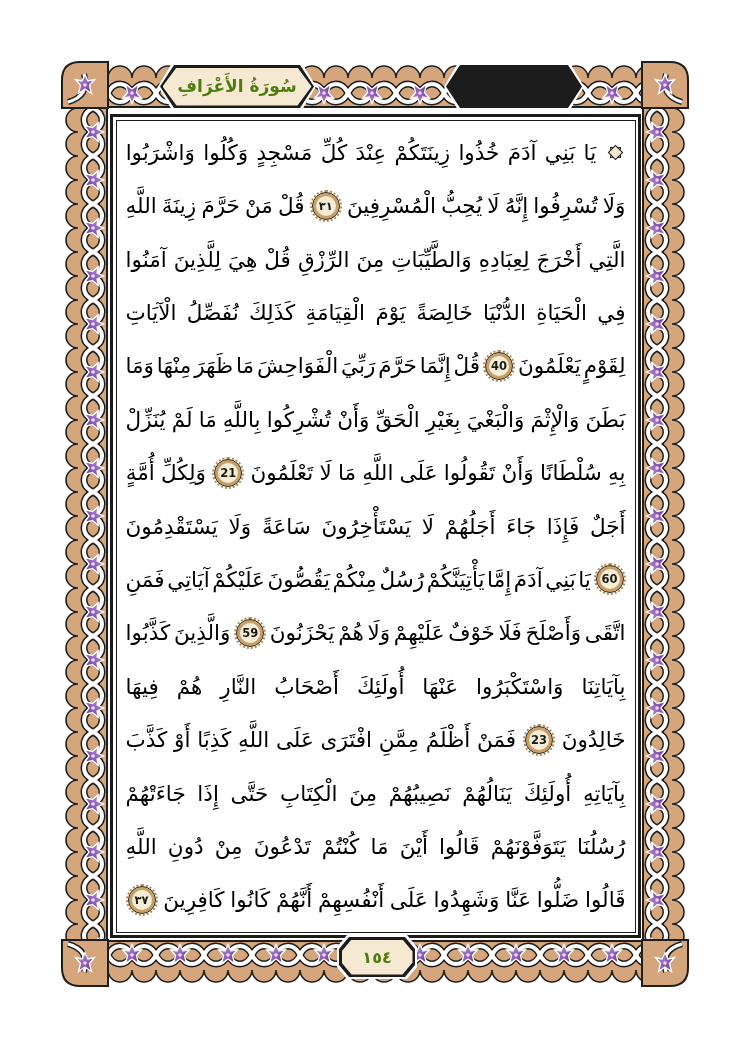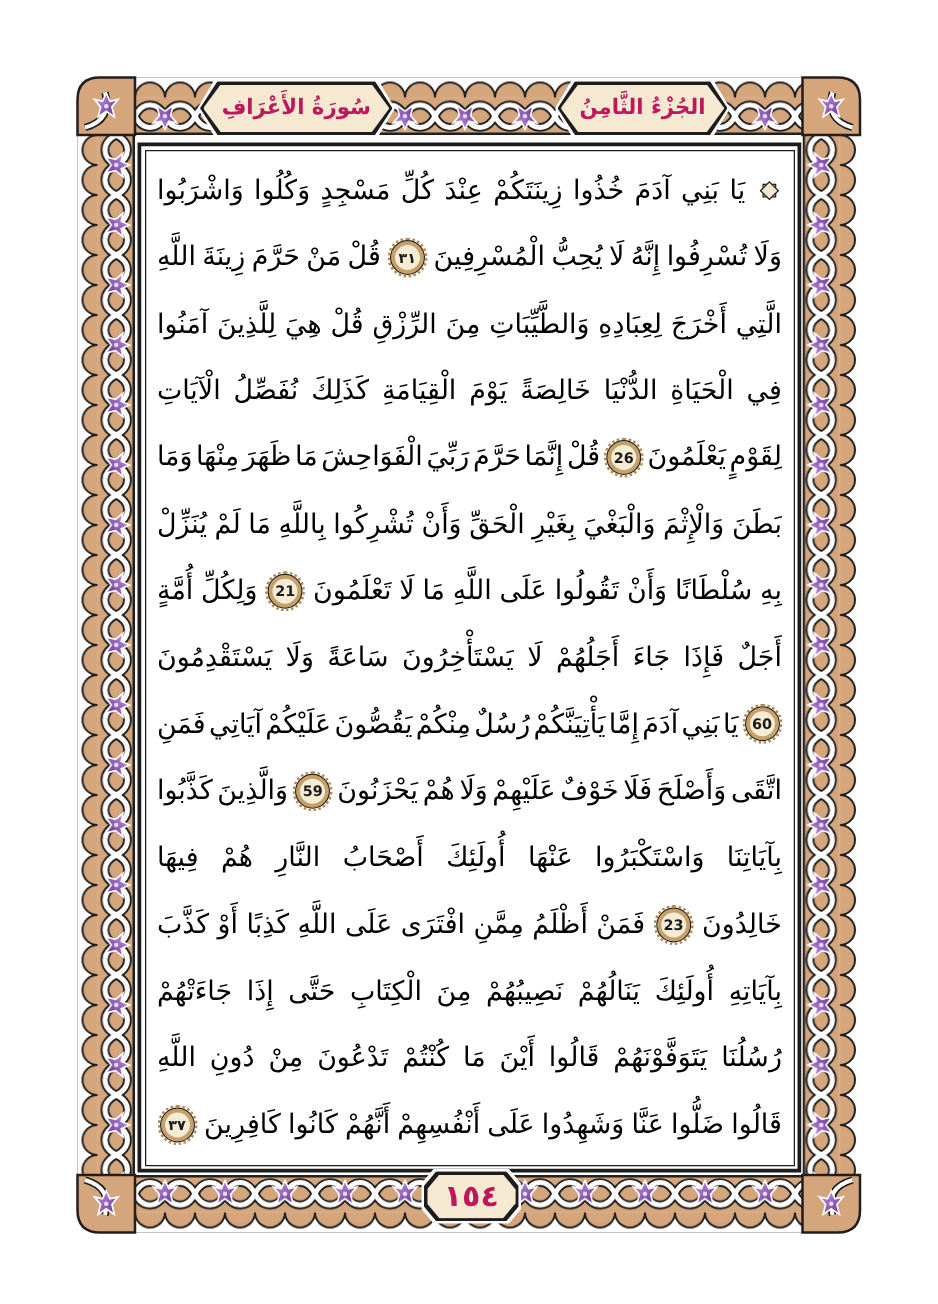--- a/index.html
+++ b/index.html
@@ -5,37 +5,37 @@
   html,body{margin:0;padding:0;background:#ffffff;}
   body{width:750px;height:1043px;overflow:hidden;font-family:"DejaVu Sans",sans-serif;}
   .page{position:relative;width:750px;height:1043px;background:#ffffff;}
   .border-svg{position:absolute;left:0;top:0;z-index:1;}
 
   
   .oct{position:absolute;z-index:3;}
   .oct .lw,.oct .lb,.oct .lc{position:absolute;}
   .oct .lw{inset:0;background:#ffffff;}
   .oct .lb{inset:2px;background:#1c1c1c;}
-  .oct .lc{inset:4.5px;background:#f6e9d2;display:flex;align-items:center;justify-content:center;flex-direction:column;color:#be185d;}
+  .oct .lc{inset:4.5px;background:#f6e9d2;display:flex;align-items:center;justify-content:center;flex-direction:column;color:#4d7c0f;}
   .hex .lw,.hex .lb,.hex .lc{clip-path:polygon(0% 50%,14px 0%,calc(100% - 14px) 0%,100% 50%,calc(100% - 14px) 100%,14px 100%);}
   .vhex .lw,.vhex .lb,.vhex .lc{clip-path:polygon(50% 0%,100% 14px,100% calc(100% - 14px),50% 100%,0% calc(100% - 14px),0% 14px);}
   .o8 .lw,.o8 .lb,.o8 .lc{clip-path:polygon(10px 0%,calc(100% - 10px) 0%,100% 12px,100% calc(100% - 12px),calc(100% - 10px) 100%,10px 100%,0% calc(100% - 12px),0% 12px);}
 
   .cart-surah{left:158px;top:63px;width:158px;height:47px;}
   .cart-juz{left:444px;top:63px;width:140px;height:47px;}
   .cart-title{font-size:17px;font-weight:bold;white-space:nowrap;padding-bottom:2px;}
 
   .hizb{left:62px;top:106px;width:48px;height:80px;}
   .hizb .lc{line-height:1.02;}
   .hizb-sm{font-size:10px;}
   .hizb-md{font-size:13.5px;font-weight:bold;}
   .hizb-num{font-size:12px;font-weight:bold;}
 
   .pagenum{left:337px;top:935px;width:80px;height:44px;}
-  .pagenum .lc{font-size:24px;font-weight:bold;letter-spacing:2px;}
+  .pagenum .lc{font-size:16px;font-weight:bold;letter-spacing:2px;}
 
   
   .frame{position:absolute;left:110px;top:114px;width:531px;height:824px;z-index:2;
          border:3px solid #1c1c1c;background:#ffffff;box-sizing:border-box;}
   .frame-inner{position:absolute;inset:2.5px;border:1.5px solid #1c1c1c;padding:5px 9px;box-sizing:border-box;}
   .quran-text{width:100%;height:100%;display:flex;flex-direction:column;overflow:hidden;}
   .quran-line{flex:1;display:flex;flex-direction:row;align-items:center;justify-content:space-between;
               direction:rtl;font-size:21.5px;color:#000;min-width:0;}
   .word{white-space:pre;flex:0 0 auto;}
 
@@ -126,23 +126,20 @@
     <div class="lw"></div>
     <div class="lb"></div>
     <div class="lc">
       <span class="cart-title">سُورَةُ الأَعْرَافِ</span>
     </div>
   </div>
 
   <div class="oct hex cart-juz">
     <div class="lw"></div>
     <div class="lb"></div>
-    <div class="lc">
-      <span class="cart-title">الجُزْءُ الثَّامِنُ</span>
-    </div>
   </div>
 
 
   <div class="frame">
     <div class="frame-inner">
       <div class="quran-text">
           <div class="quran-line">
             <span class="rub"></span>
             <span class="word">يَا</span>
             <span class="word">بَنِي</span>
@@ -188,21 +185,21 @@
             <span class="word">خَالِصَةً</span>
             <span class="word">يَوْمَ</span>
             <span class="word">الْقِيَامَةِ</span>
             <span class="word">كَذَلِكَ</span>
             <span class="word">نُفَصِّلُ</span>
             <span class="word">الْآيَاتِ</span>
           </div>
           <div class="quran-line">
             <span class="word">لِقَوْمٍ</span>
             <span class="word">يَعْلَمُونَ</span>
-            <span class="ayah">26</span>
+            <span class="ayah">40</span>
             <span class="word">قُلْ</span>
             <span class="word">إِنَّمَا</span>
             <span class="word">حَرَّمَ</span>
             <span class="word">رَبِّيَ</span>
             <span class="word">الْفَوَاحِشَ</span>
             <span class="word">مَا</span>
             <span class="word">ظَهَرَ</span>
             <span class="word">مِنْهَا</span>
             <span class="word">وَمَا</span>
           </div>

